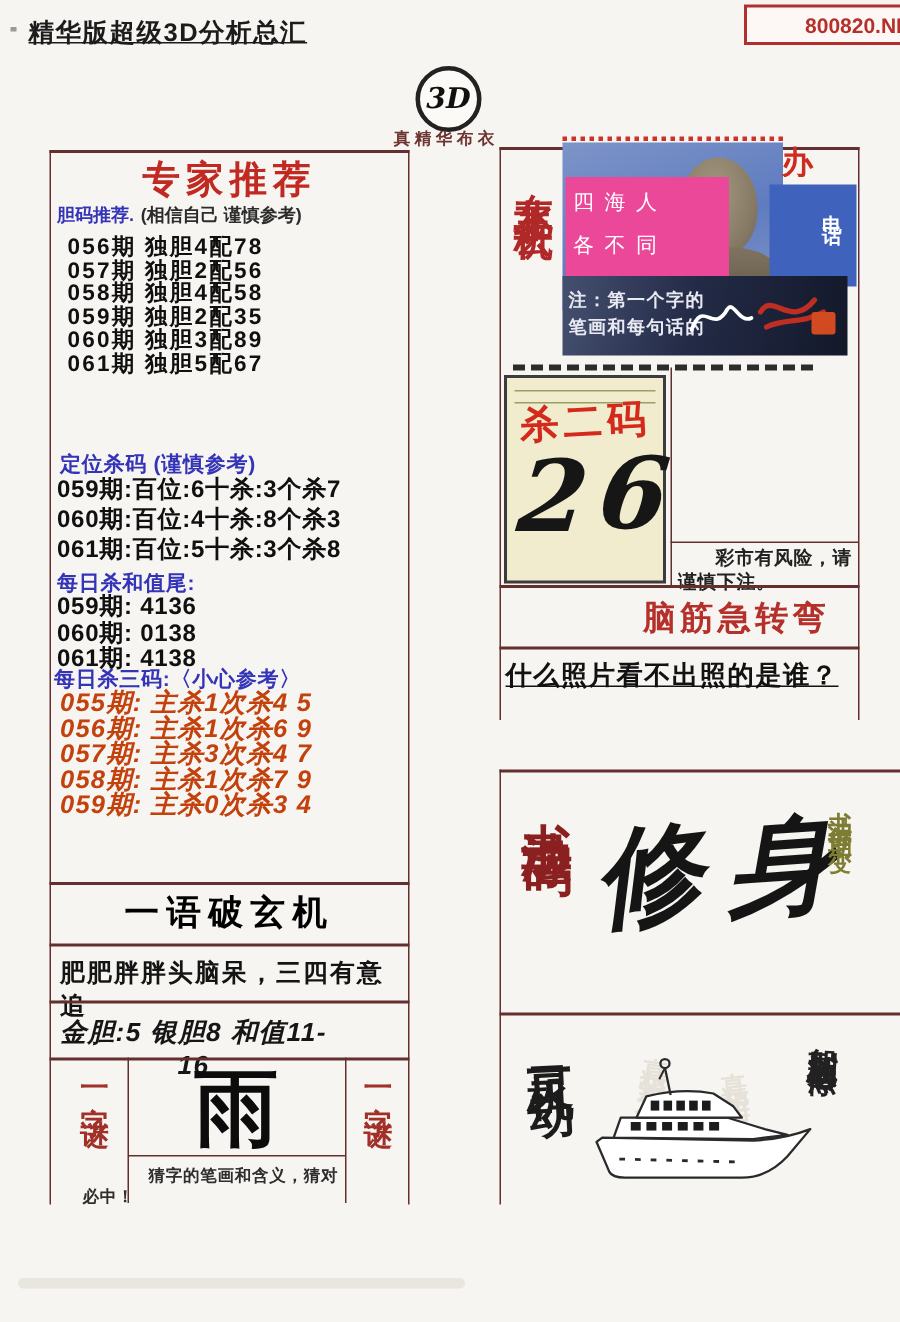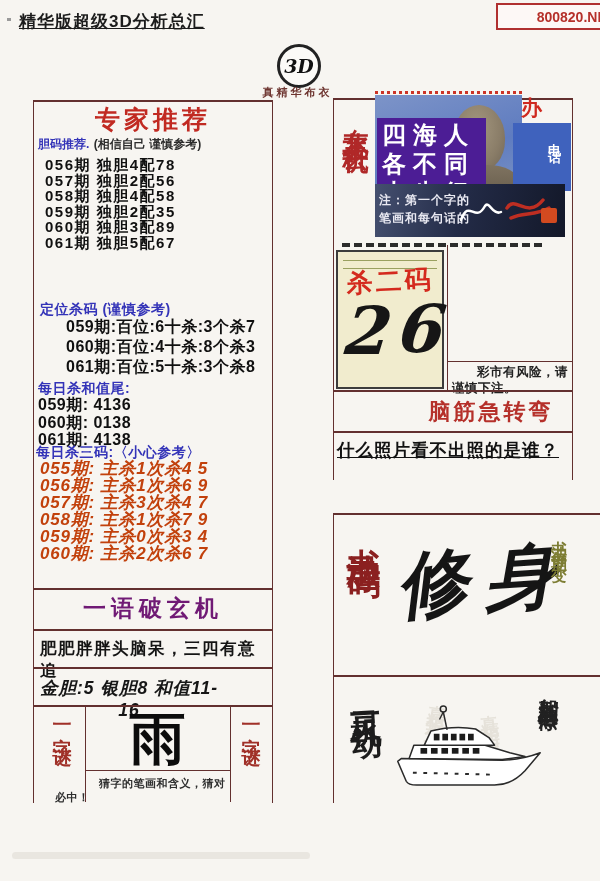--- a/index.html
+++ b/index.html
@@ -21,32 +21,32 @@
   .logo-txt{font-family:"DejaVu Serif",serif;font-style:italic;font-weight:700;font-size:19px;color:#111;}
   .logo-caption{font-size:11px;color:#6e3530;letter-spacing:3px;font-weight:700;}
   
   .sec-title-red{color:#c12a22;font-weight:700;font-size:25px;letter-spacing:4px;}
   .sub-blue{color:#3434b8;font-size:12px;font-weight:700;}
   .sub-dark{color:#2c2c2c;font-size:12px;font-weight:700;}
   .rows15{font-size:15px;font-weight:700;letter-spacing:1.5px;line-height:15.6px;color:#101010;}
   .label-blue{color:#3434b8;font-size:14px;font-weight:700;letter-spacing:.5px;}
   .rows16{font-size:16px;font-weight:700;line-height:20px;letter-spacing:.5px;color:#101010;}
   .rows14{font-size:17px;font-weight:700;line-height:16.9px;letter-spacing:.8px;color:#c2410c;font-style:italic;}
-  .riddle-title{color:#701a75;font-weight:700;font-size:23px;letter-spacing:5px;}
+  .riddle-title{color:#000000;font-weight:700;font-size:23px;letter-spacing:5px;}
   .riddle-phrase{font-size:16.5px;font-weight:700;letter-spacing:1.5px;color:#141414;}
   .riddle-gold{font-size:17.5px;font-weight:700;font-style:italic;letter-spacing:1px;color:#161616;}
   .yizimi-side{color:#a03028;font-size:19px;font-weight:700;letter-spacing:9px;}
   .big-char{font-size:56px;font-weight:700;color:#0c0c0c;font-family:"DejaVu Serif",serif;}
   .caption-sm{font-size:11px;font-weight:700;color:#2e2e2e;letter-spacing:.5px;}
   
   .ne-title{color:#b02828;font-size:26px;font-weight:700;letter-spacing:5px;}
   .banner{background:#1b2a86;color:#f3cf3a;font-size:15px;font-weight:700;letter-spacing:4px;
           display:flex;align-items:center;justify-content:center;}
   .sky{background:linear-gradient(160deg,#7d94c8 0%,#5f7cc0 55%,#8298c4 100%);}
-  .bluetext{background:#4c1d95;color:#fff;font-weight:700;font-size:24px;letter-spacing:7px;line-height:29px;padding:2px 0 0 5px;}
+  .bluetext{background:#ec4899;color:#fff;font-weight:400;font-size:14px;letter-spacing:7px;line-height:29px;padding:2px 0 0 5px;}
   .phonebox{background:#3f62bd;color:#fff;}
   .darkstrip{background:linear-gradient(100deg,#455070 0%,#232b47 45%,#131829 100%);}
   .note-w{color:#e9e9f2;font-size:12px;font-weight:700;line-height:18px;letter-spacing:1px;}
   .dashline{border-top:4px dashed #2c2c2c;height:0;}
   .sha2{background:#f1ecce;border:2px solid #3c3c3c;}
   .oliverule{border-top:1.5px solid #9aa060;height:0;}
   .sha2-title{color:#d42a1e;font-size:26px;font-weight:700;letter-spacing:3px;transform:rotate(-3deg);}
   .sha2-digit{font-family:"DejaVu Serif",serif;font-style:italic;font-weight:700;font-size:66px;color:#161616;transform:skewX(-6deg);}
   .risk-note{font-size:12.5px;font-weight:700;color:#222;line-height:15.5px;text-indent:2em;letter-spacing:.5px;}
   .brain-title{color:#b5302a;font-size:22px;font-weight:700;letter-spacing:3px;margin-left:38px;}
@@ -87,41 +87,40 @@
 <div class="abs rows15" style="left:45px;top:157px;">
   <div>056期 独胆4配78</div>
   <div>057期 独胆2配56</div>
   <div>058期 独胆4配58</div>
   <div>059期 独胆2配35</div>
   <div>060期 独胆3配89</div>
   <div>061期 独胆5配67</div>
 </div>
 
 <div class="abs label-blue" style="left:40px;top:301px;">定位杀码 (谨慎参考)</div>
-<div class="abs rows16" style="left:38px;top:317px;margin-left:28px;">
+<div class="abs rows16" style="left:38px;top:317px;">
   <div>059期:百位:6十杀:3个杀7</div>
   <div>060期:百位:4十杀:8个杀3</div>
   <div>061期:百位:5十杀:3个杀8</div>
 </div>
 
 <div class="abs label-blue" style="left:38px;top:380px;">每日杀和值尾:</div>
 <div class="abs rows16" style="left:38px;top:396px;line-height:17.5px;">
   <div>059期: 4136</div>
   <div>060期: 0138</div>
   <div>061期: 4138</div>
 </div>
 
 <div class="abs label-blue" style="left:36px;top:444px;">每日杀三码:〈小心参考〉</div>
 <div class="abs rows14" style="left:40px;top:461px;">
   <div>055期: 主杀1次杀4 5</div>
   <div>056期: 主杀1次杀6 9</div>
   <div>057期: 主杀3次杀4 7</div>
   <div>058期: 主杀1次杀7 9</div>
   <div>059期: 主杀0次杀3 4</div>
-  <div>060期: 主杀2次杀6 7</div>
 </div>
 
 <div class="hline" style="left:33px;top:588px;width:240px;"></div>
 <div class="abs riddle-title center" style="left:33px;top:593px;width:240px;">一语破玄机</div>
 <div class="hline" style="left:33px;top:629px;width:240px;"></div>
 <div class="abs riddle-phrase" style="left:40px;top:638px;width:230px;">肥肥胖胖头脑呆，三四有意追</div>
 <div class="hline" style="left:33px;top:667px;width:240px;"></div>
 <div class="abs riddle-gold center" style="left:33px;top:676px;width:192px;">金胆:5 银胆8 和值11-16</div>
 <div class="hline" style="left:33px;top:705px;width:240px;"></div>
 

